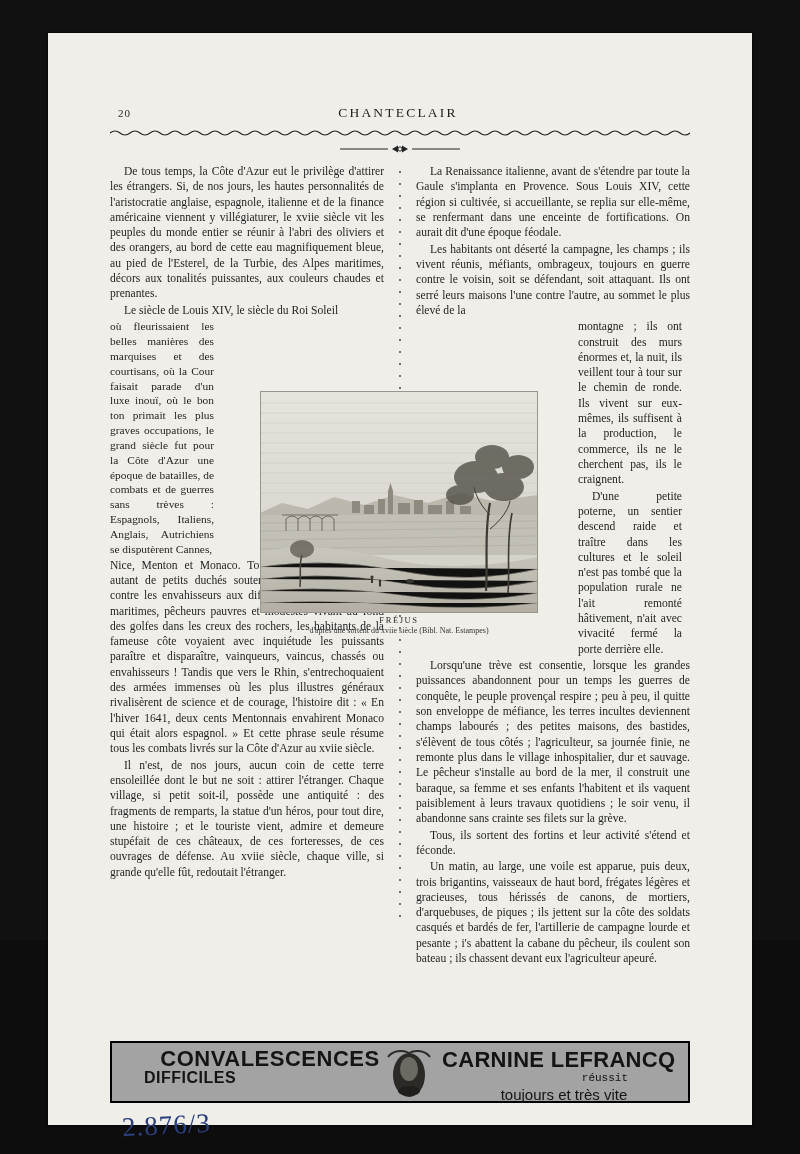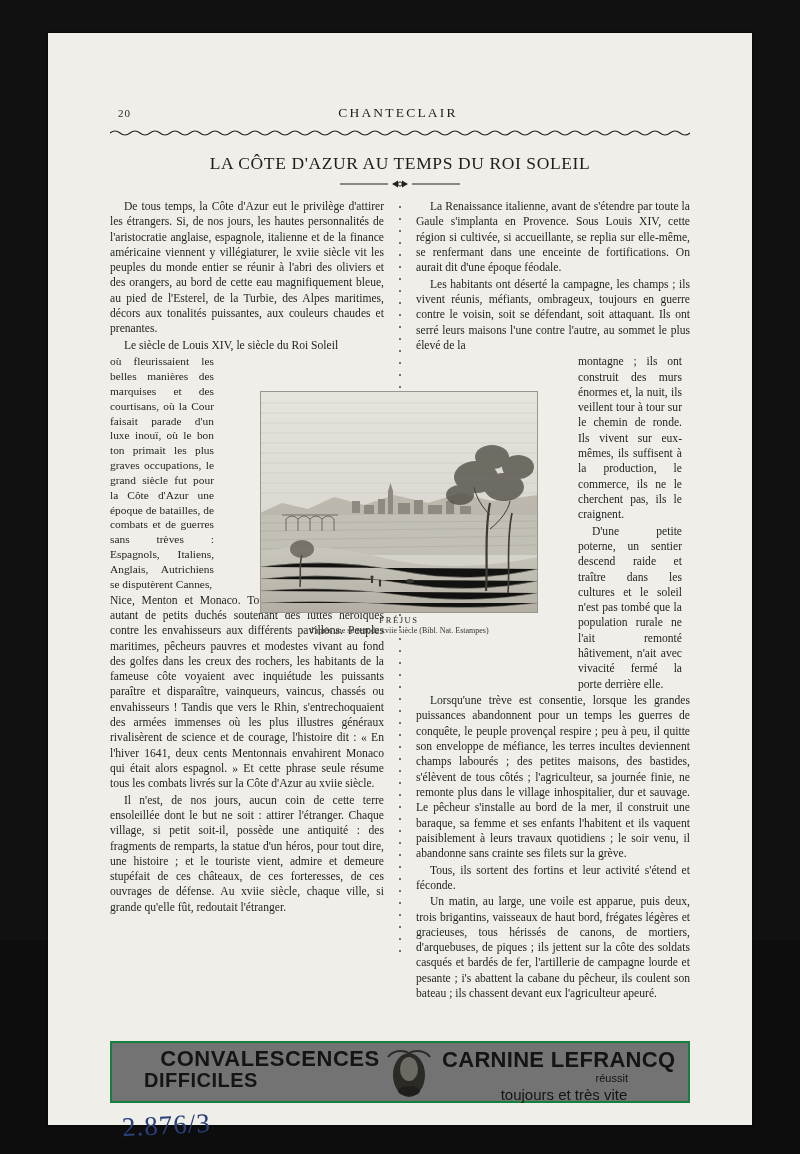--- a/index.html
+++ b/index.html
@@ -148,22 +148,22 @@
   .narrow { width: 104px; }
   .narrow p.body { font-size: 11.4px; line-height: 1.3; }
 
   
   .advert {
     position: absolute;
     left: 62px;
     top: 1008px;
     width: 580px;
     height: 62px;
-    border: 2px solid #15803d;
-    background: #737373;
+    border: 2px solid #000000;
+    background: #a3a3a3;
     box-sizing: border-box;
   }
   .advert-inner {
     position: relative;
     width: 100%;
     height: 100%;
   }
   .ad-left {
     position: absolute;
     left: 8px;
@@ -174,21 +174,21 @@
   }
   .ad-l1 {
     font-family: "Liberation Sans", sans-serif;
     font-size: 22px;
     font-weight: bold;
     letter-spacing: 0.5px;
     line-height: 1.05;
   }
   .ad-l2 {
     font-family: "Liberation Sans", sans-serif;
-    font-size: 20px;
+    font-size: 16px;
     font-weight: bold;
     letter-spacing: 0.5px;
     line-height: 1.05;
     text-align: left;
     margin-left: 24px;
   }
   .ad-emblem {
     position: absolute;
     left: 268px;
     top: 2px;
@@ -202,21 +202,21 @@
     width: 244px;
     color: #141414;
   }
   .ad-r1 {
     font-family: Liberation Sans, sans-serif;
     font-size: 22px;
     font-weight: bold;
     letter-spacing: 0.3px;
   }
   .ad-r2 {
-    font-family: Liberation Sans, sans-serif;
+    font-family: Liberation Mono, monospace;
     font-size: 11px;
     text-align: right;
     margin-right: 58px;
     margin-top: -1px;
   }
   .ad-r3 {
     font-family: "Liberation Sans", sans-serif;
     font-size: 15px;
     text-align: center;
     margin-top: 2px;
@@ -245,21 +245,20 @@
       <div class="running-head">
         <div class="folio">20</div>
         <div class="journal-title">CHANTECLAIR</div>
         <div class="wavy-rule">
           <svg width="580" height="8" viewBox="0 0 580 8">
             <path d="M0 4 Q 5 0 10 4 T 20 4 T 30 4 T 40 4 T 50 4 T 60 4 T 70 4 T 80 4 T 90 4 T 100 4 T 110 4 T 120 4 T 130 4 T 140 4 T 150 4 T 160 4 T 170 4 T 180 4 T 190 4 T 200 4 T 210 4 T 220 4 T 230 4 T 240 4 T 250 4 T 260 4 T 270 4 T 280 4 T 290 4 T 300 4 T 310 4 T 320 4 T 330 4 T 340 4 T 350 4 T 360 4 T 370 4 T 380 4 T 390 4 T 400 4 T 410 4 T 420 4 T 430 4 T 440 4 T 450 4 T 460 4 T 470 4 T 480 4 T 490 4 T 500 4 T 510 4 T 520 4 T 530 4 T 540 4 T 550 4 T 560 4 T 570 4 T 580 4" fill="none" stroke="#1d1d1d" stroke-width="1.1"></path>
           </svg>
         </div>
       </div>
 
-      <div class="article-title">LA CÔTE D'AZUR AU TEMPS DU ROI SOLEIL</div>
       <div class="title-ornament">
         <svg width="120" height="10" viewBox="0 0 120 10">
           <line x1="0" y1="5" x2="48" y2="5" stroke="#222" stroke-width="1"></line>
           <polygon points="52,5 58,1.5 58,8.5" fill="#222"></polygon>
           <polygon points="68,5 62,1.5 62,8.5" fill="#222"></polygon>
           <circle cx="60" cy="5" r="2.1" fill="none" stroke="#222" stroke-width="1"></circle>
           <line x1="72" y1="5" x2="120" y2="5" stroke="#222" stroke-width="1"></line>
         </svg>
       </div>
 

